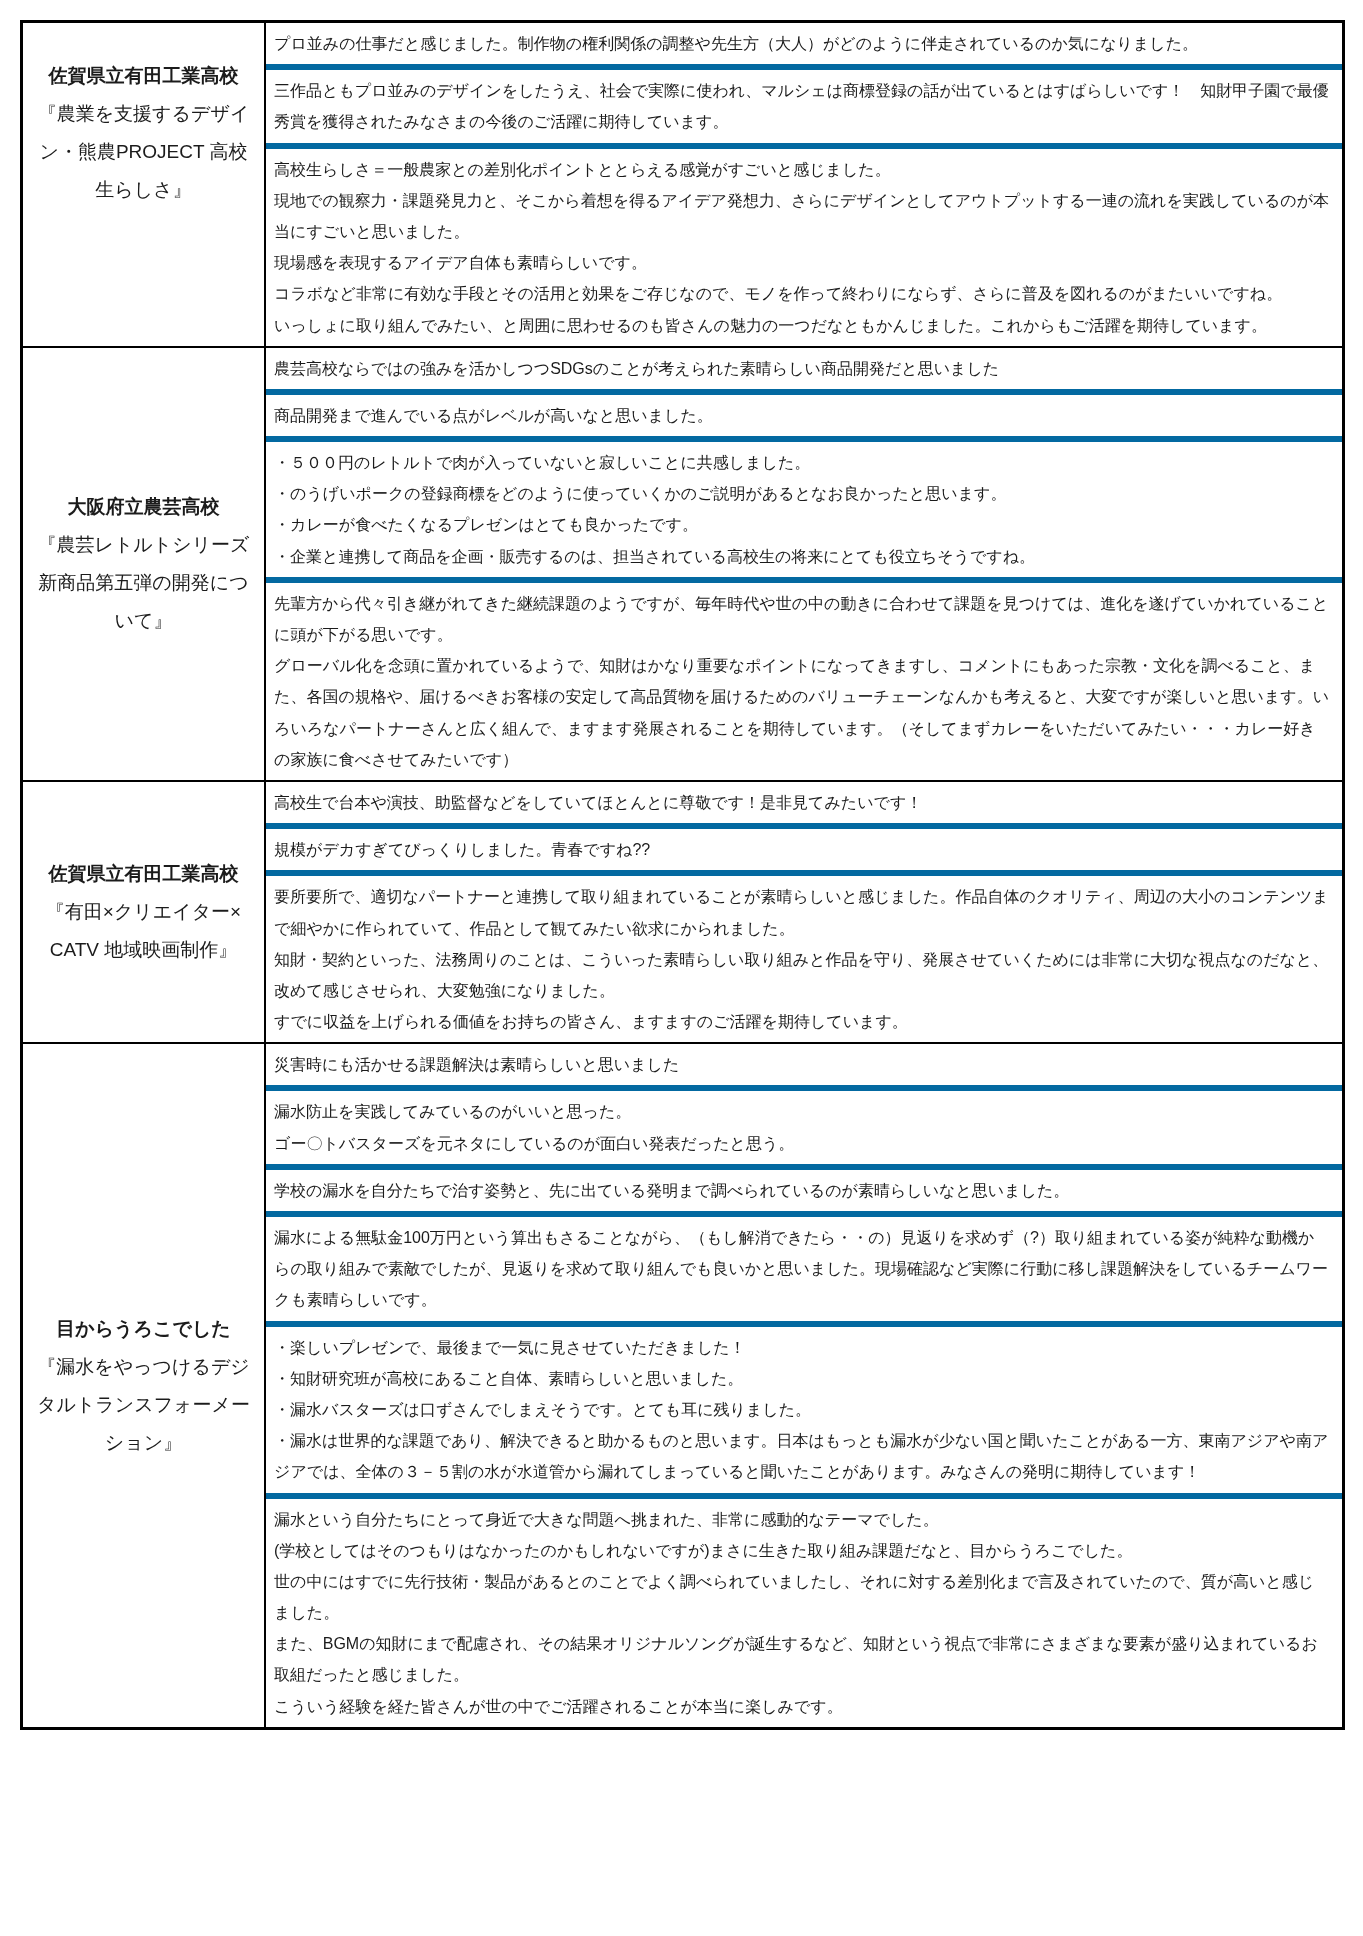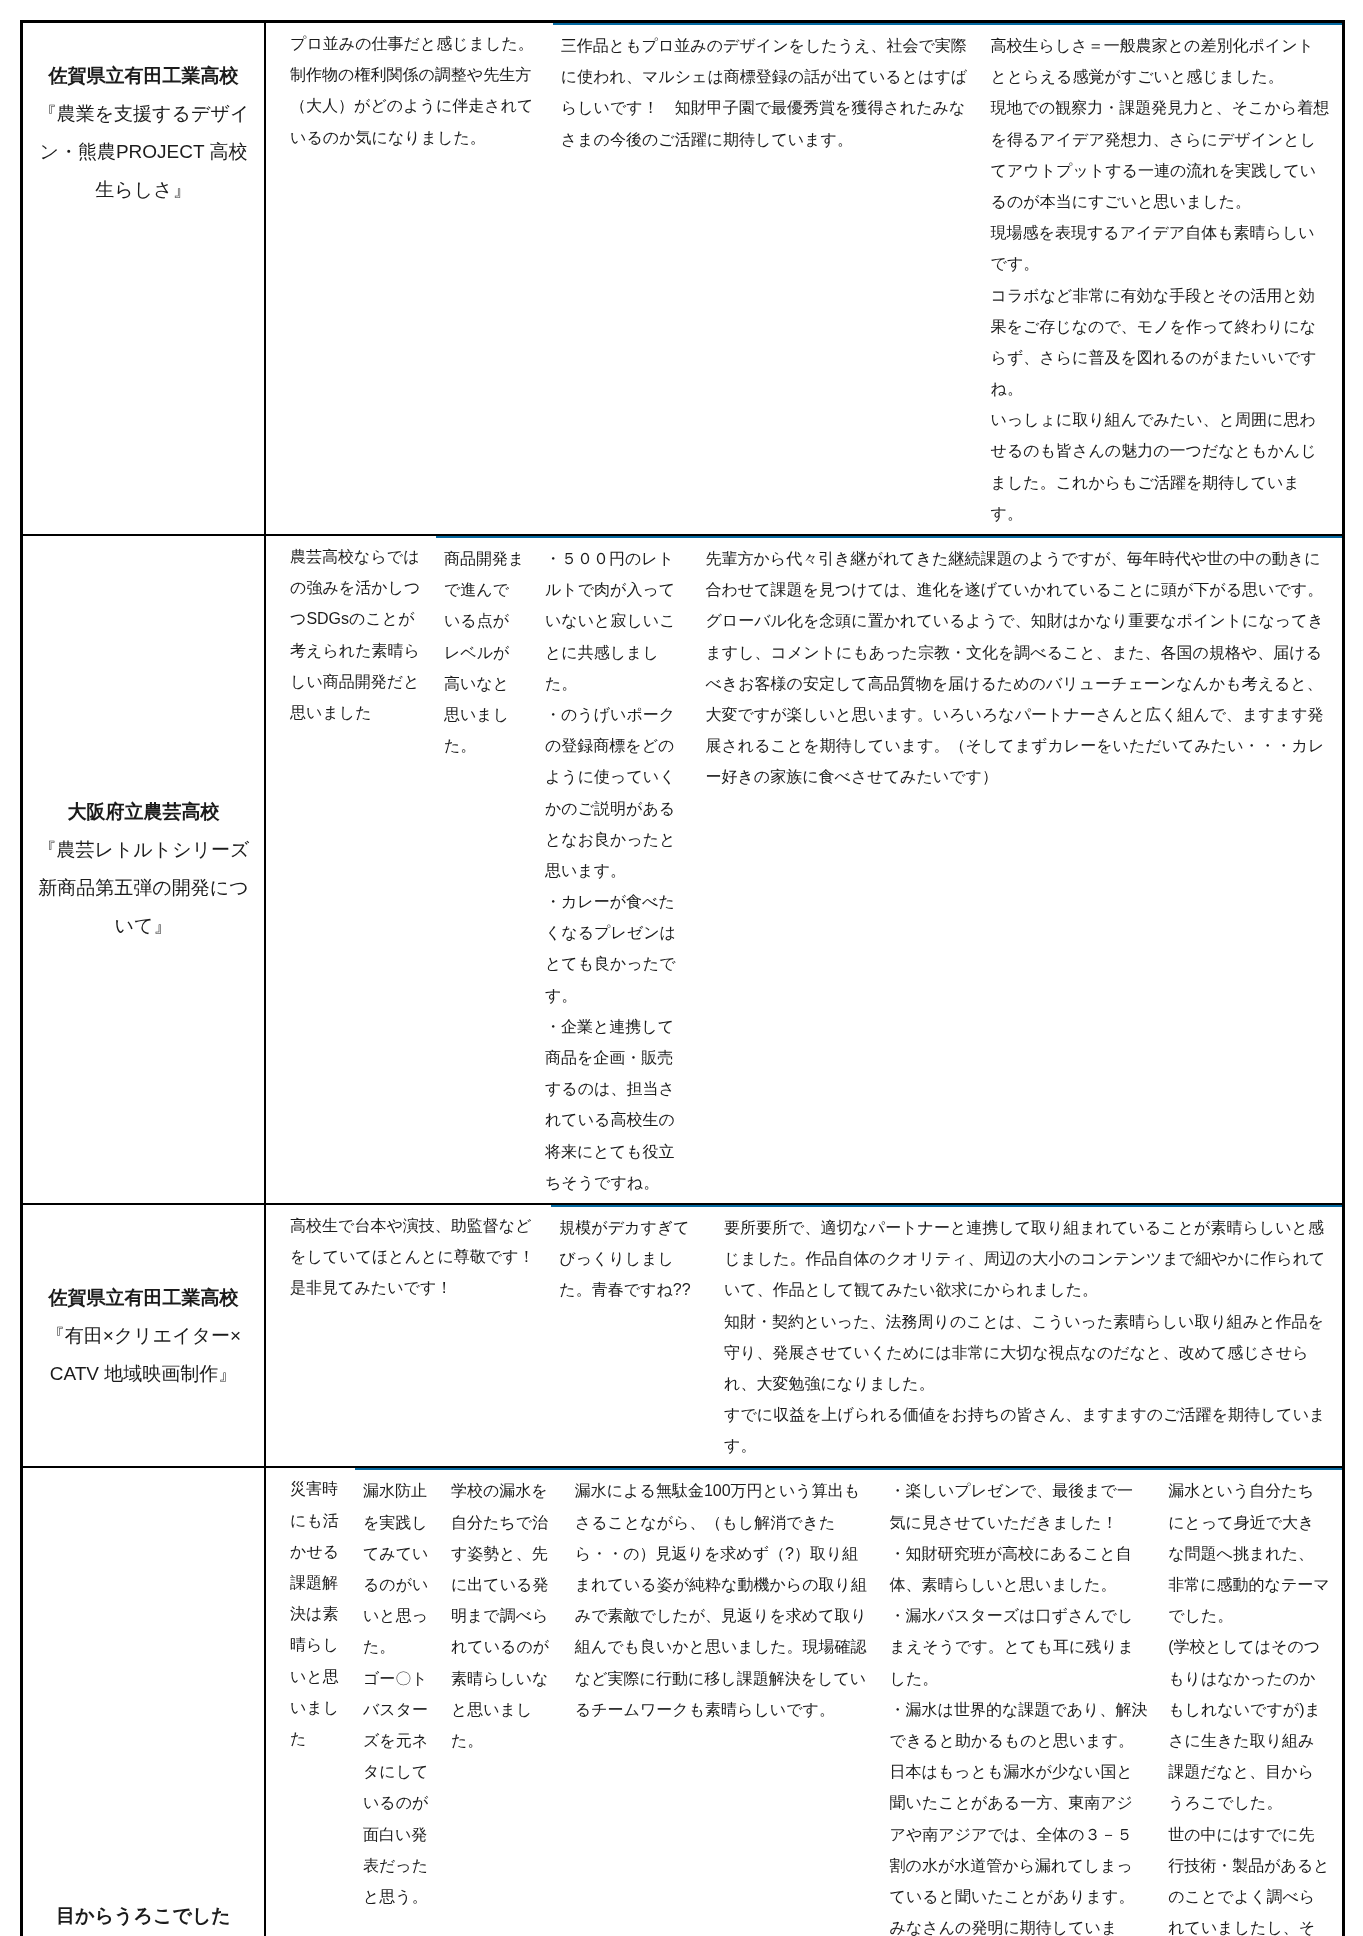--- a/index.html
+++ b/index.html
@@ -31,29 +31,29 @@
     align-items:center;
     text-align:center;
     padding:8px 8px;
     box-sizing:border-box;
     font-size:19px;
     line-height:2.0;
   }
   .school-cell.align-top{ justify-content:flex-start; padding-top:34px; }
   .school-name{ font-weight:bold;text-align:center; }
   .project-title{ font-weight:normal; }
-  .comments{ display:flex; flex-direction:row;margin-left:16px; }
+  .comments{ display:flex; flex-direction:column; }
   .comment{
     padding:5px 12px 5px 8px;
     font-size:16px;
     line-height:1.95;
     white-space:pre-line;
     box-sizing:border-box;
   }
-  .comment + .comment{ border-top:2px solid #0369a1; }
+  .comment + .comment{ border-top:6px solid #0369a1; }
 </style>
 </head>
 <body>
 
 <div class="page">
   <div class="ctable">
 
     <div class="group">
       <div class="school-cell align-top">
         <div class="school-name">佐賀県立有田工業高校</div>

